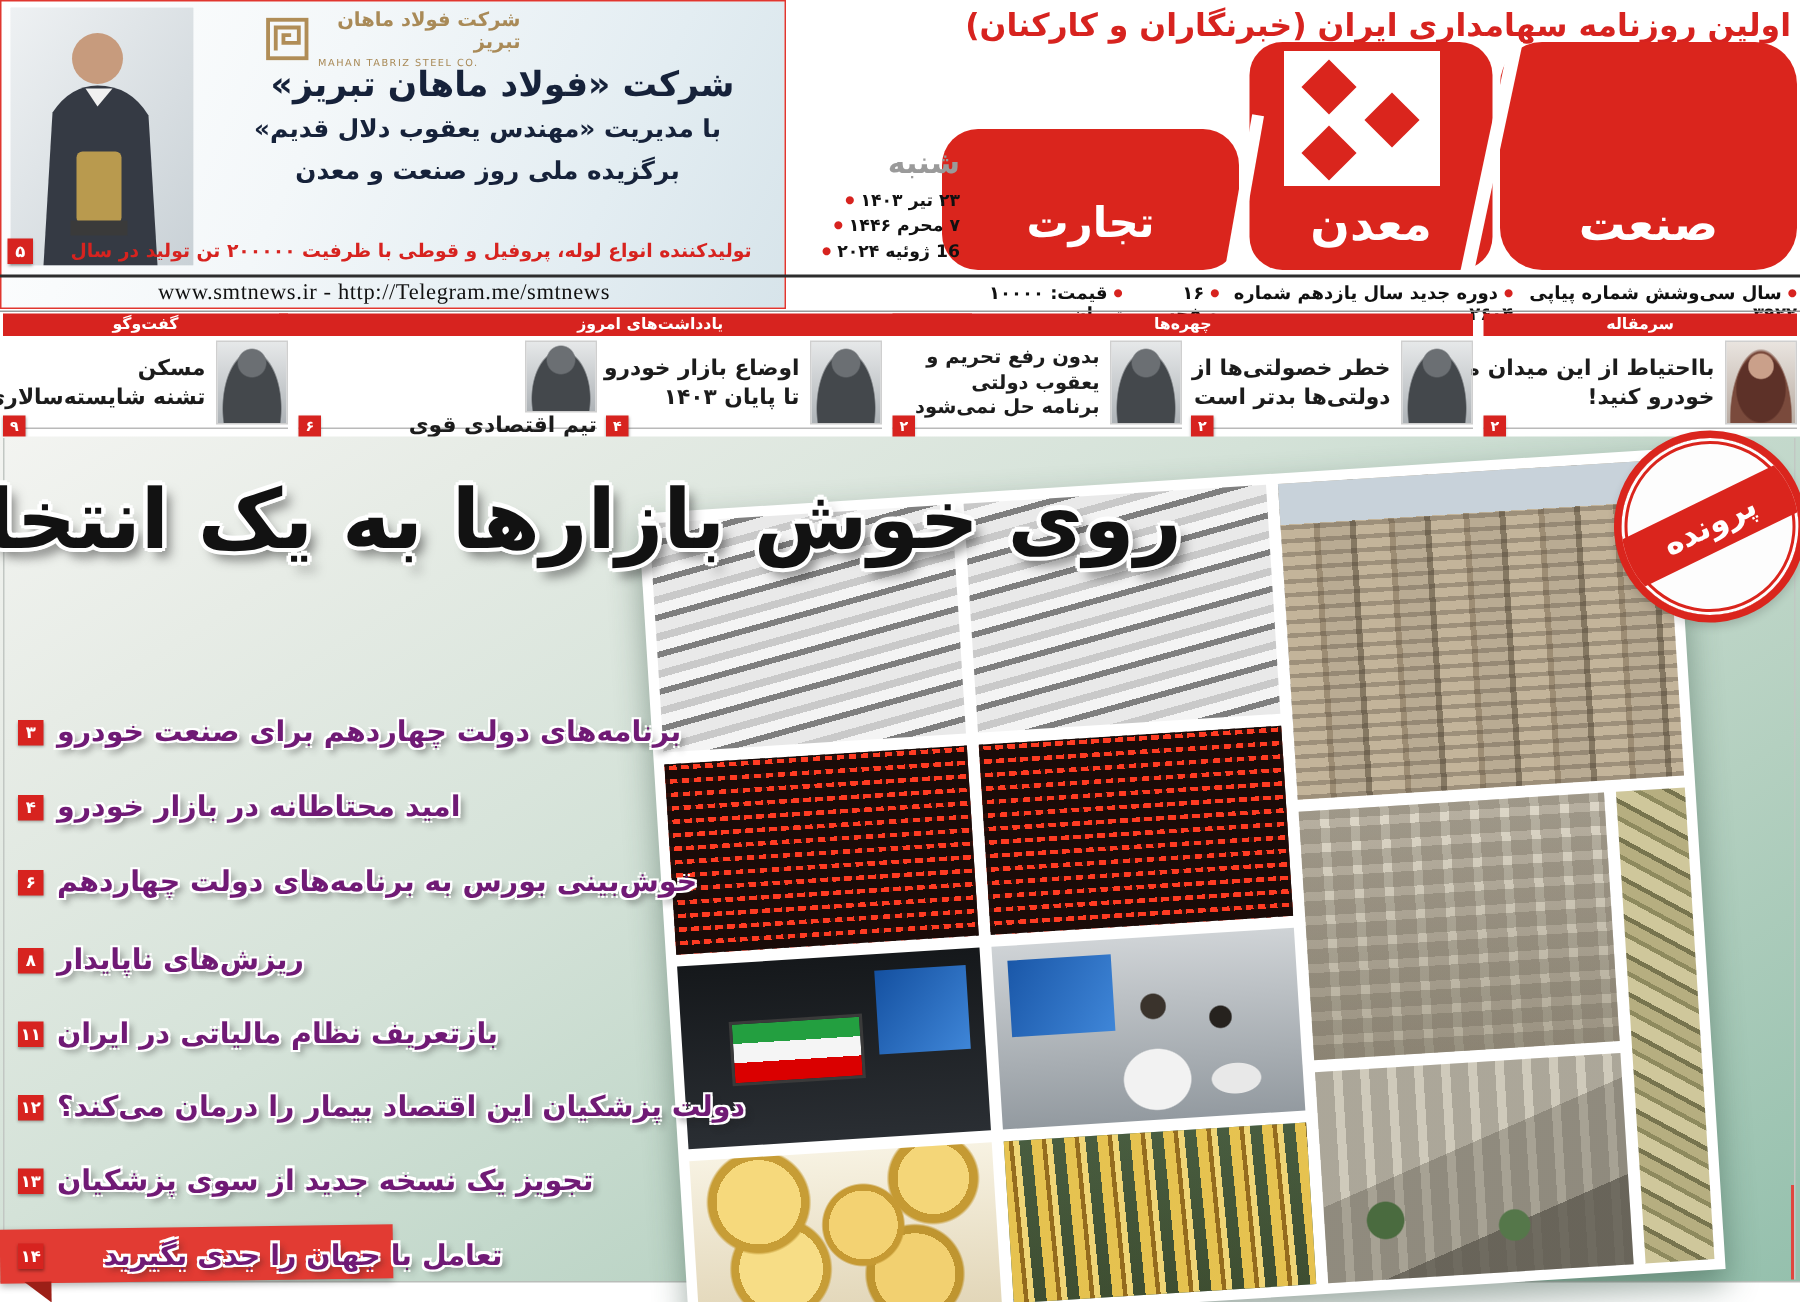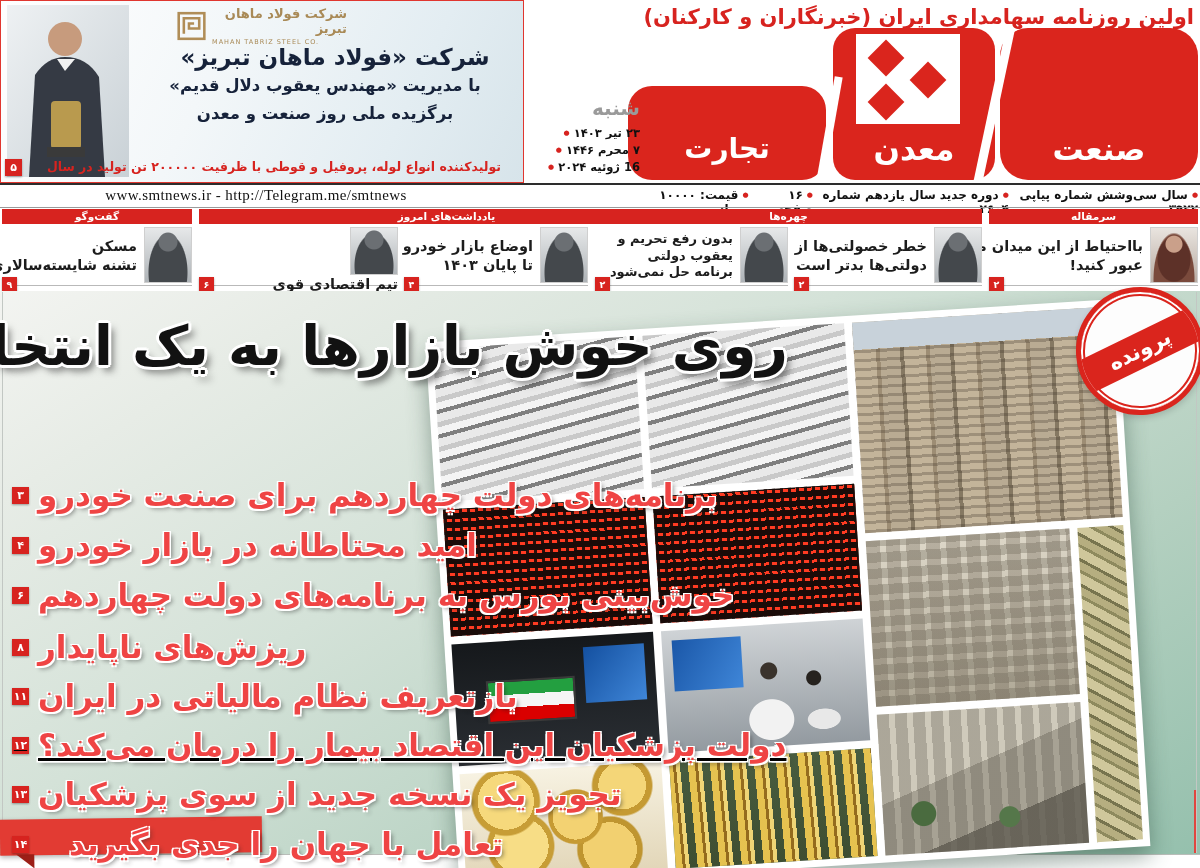--- a/index.html
+++ b/index.html
@@ -1,21 +1,21 @@
 <!DOCTYPE html>
 <html><head>
 <meta charset="utf-8">
 <style>
   html,body{margin:0;padding:0;background:#888;}
   .page{position:relative;width:1200px;height:868px;margin:0 auto;background:#fff;overflow:hidden;
         font-family:"DejaVu Sans",sans-serif;}
   .abs{position:absolute;}
 
   
-  .ad{left:0;top:0;width:524px;height:183px;border:1px solid #e0362f;box-sizing:border-box;
+  .ad{left:0;top:0;width:524px;height:206px;border:1px solid #e0362f;box-sizing:border-box;
       background:linear-gradient(115deg,#ffffff 0%,#f3f7f9 40%,#e3edf2 75%,#d7e4ea 100%);}
   .ad-photo{left:6px;top:4px;width:122px;height:172px;}
   .ad-logo{left:176px;top:5px;width:170px;height:40px;display:flex;align-items:center;gap:6px;}
   .ad-logo-texts{display:flex;flex-direction:column;align-items:flex-start;}
   .ad-logo-fa{color:#a98a57;font-weight:bold;font-size:13px;line-height:15px;direction:rtl;}
   .ad-logo-en{color:#a98a57;font-size:6.5px;letter-spacing:1px;margin-top:2px;}
   .ad-text{left:128px;top:42px;width:392px;text-align:center;direction:rtl;color:#16223a;}
   .ad-l1{font-size:23px;font-weight:bold;line-height:28px;padding-left:20px;}
   .ad-l2{font-size:16.5px;font-weight:bold;line-height:24px;margin-top:3px;}
   .ad-l3{font-size:16.5px;font-weight:bold;line-height:24px;margin-top:4px;}
@@ -130,21 +130,21 @@
   
   .main-headline{left:16px;top:314px;width:772px;text-align:center;direction:rtl;white-space:nowrap;
      font-size:55px;font-weight:bold;color:#121212;
      text-shadow:-2px -2px 0 #fff,2px -2px 0 #fff,-2px 2px 0 #fff,2px 2px 0 #fff,
                  0 -3px 0 #fff,0 3px 0 #fff,-3px 0 0 #fff,3px 0 0 #fff,
                  5px 6px 7px rgba(40,40,40,.55);}
 
   
   .hl{position:absolute;left:12px;display:flex;align-items:center;gap:9px;}
   .hl-page{width:17px;height:17px;font-size:11px;line-height:17px;flex:0 0 17px;}
-  .hl-text{font-size:31px;font-weight:bold;color:#ef4444;direction:rtl;white-space:nowrap;
+  .hl-text{font-size:19px;font-weight:bold;color:#701a75;direction:rtl;white-space:nowrap;
      text-shadow:-1.5px -1.5px 0 #fff,1.5px -1.5px 0 #fff,-1.5px 1.5px 0 #fff,1.5px 1.5px 0 #fff,
                  3px 3px 4px rgba(30,30,30,.45);}
   .ribbon{left:0;top:818px;width:262px;height:36px;background:#e23b33;transform:rotate(-.8deg);
           box-shadow:0 2px 5px rgba(0,0,0,.3);}
   .ribbon::after{content:"";position:absolute;left:16px;bottom:-13px;
           border-top:14px solid #9c1f17;border-left:18px solid transparent;}
 </style>
 </head>
 <body>
 
@@ -218,28 +218,28 @@
   <div class="abs infoline">
     <span>سال سی‌وشش شماره پیاپی ۳۹۲۲</span>
     <span>دوره جدید سال یازدهم شماره ۲۶۰۴</span>
     <span>۱۶ صفحه</span>
     <span>قیمت: ۱۰۰۰۰ تومان</span>
   </div>
   <div class="abs rule-gray"></div>
 
   <div class="abs bar" style="left:989px;width:209px;">سرمقاله</div>
   <div class="abs bar" style="left:595px;width:387px;">چهره‌ها</div>
-  <div class="abs bar" style="left:199px;width:429px;padding-left:33px;">یادداشت‌های امروز</div>
+  <div class="abs bar" style="left:186px;width:429px;padding-left:33px;">یادداشت‌های امروز</div>
   <div class="abs bar" style="left:2px;width:190px;">گفت‌وگو</div>
 
   <div class="abs brief" style="left:989px;width:209px;">
     <div class="bphoto ph-scarf"></div>
     <div class="btxt">
       <div class="bline">بااحتیاط از این میدان مین</div>
-      <div class="bline">عبور کنید!</div>
+      <div class="bline">خودرو کنید!</div>
     </div>
     <div class="abs pagebadge bpage">۲</div>
   </div>
 
   <div class="abs brief" style="left:794px;width:188px;">
     <div class="bphoto"></div>
     <div class="btxt">
       <div class="bline">خطر خصولتی‌ها از</div>
       <div class="bline">دولتی‌ها بدتر است</div>
     </div>
@@ -329,21 +329,21 @@
     <span class="hl-text">خوش‌بینی بورس به برنامه‌های دولت چهاردهم</span>
   </div>
   <div class="hl" style="top:629px;">
     <span class="pagebadge hl-page">۸</span>
     <span class="hl-text">ریزش‌های ناپایدار</span>
   </div>
   <div class="hl" style="top:678px;">
     <span class="pagebadge hl-page">۱۱</span>
     <span class="hl-text">بازتعریف نظام مالیاتی در ایران</span>
   </div>
-  <div class="hl" style="top:727px;text-decoration:underline;">
+  <div class="hl" style="top:727px;">
     <span class="pagebadge hl-page">۱۲</span>
     <span class="hl-text">دولت پزشکیان این اقتصاد بیمار را درمان می‌کند؟</span>
   </div>
   <div class="hl" style="top:776px;">
     <span class="pagebadge hl-page">۱۳</span>
     <span class="hl-text">تجویز یک نسخه جدید از سوی پزشکیان</span>
   </div>
   <div class="hl" style="top:826px;gap:40px;">
     <span class="pagebadge hl-page">۱۴</span>
     <span class="hl-text">تعامل با جهان را جدی بگیرید</span>

